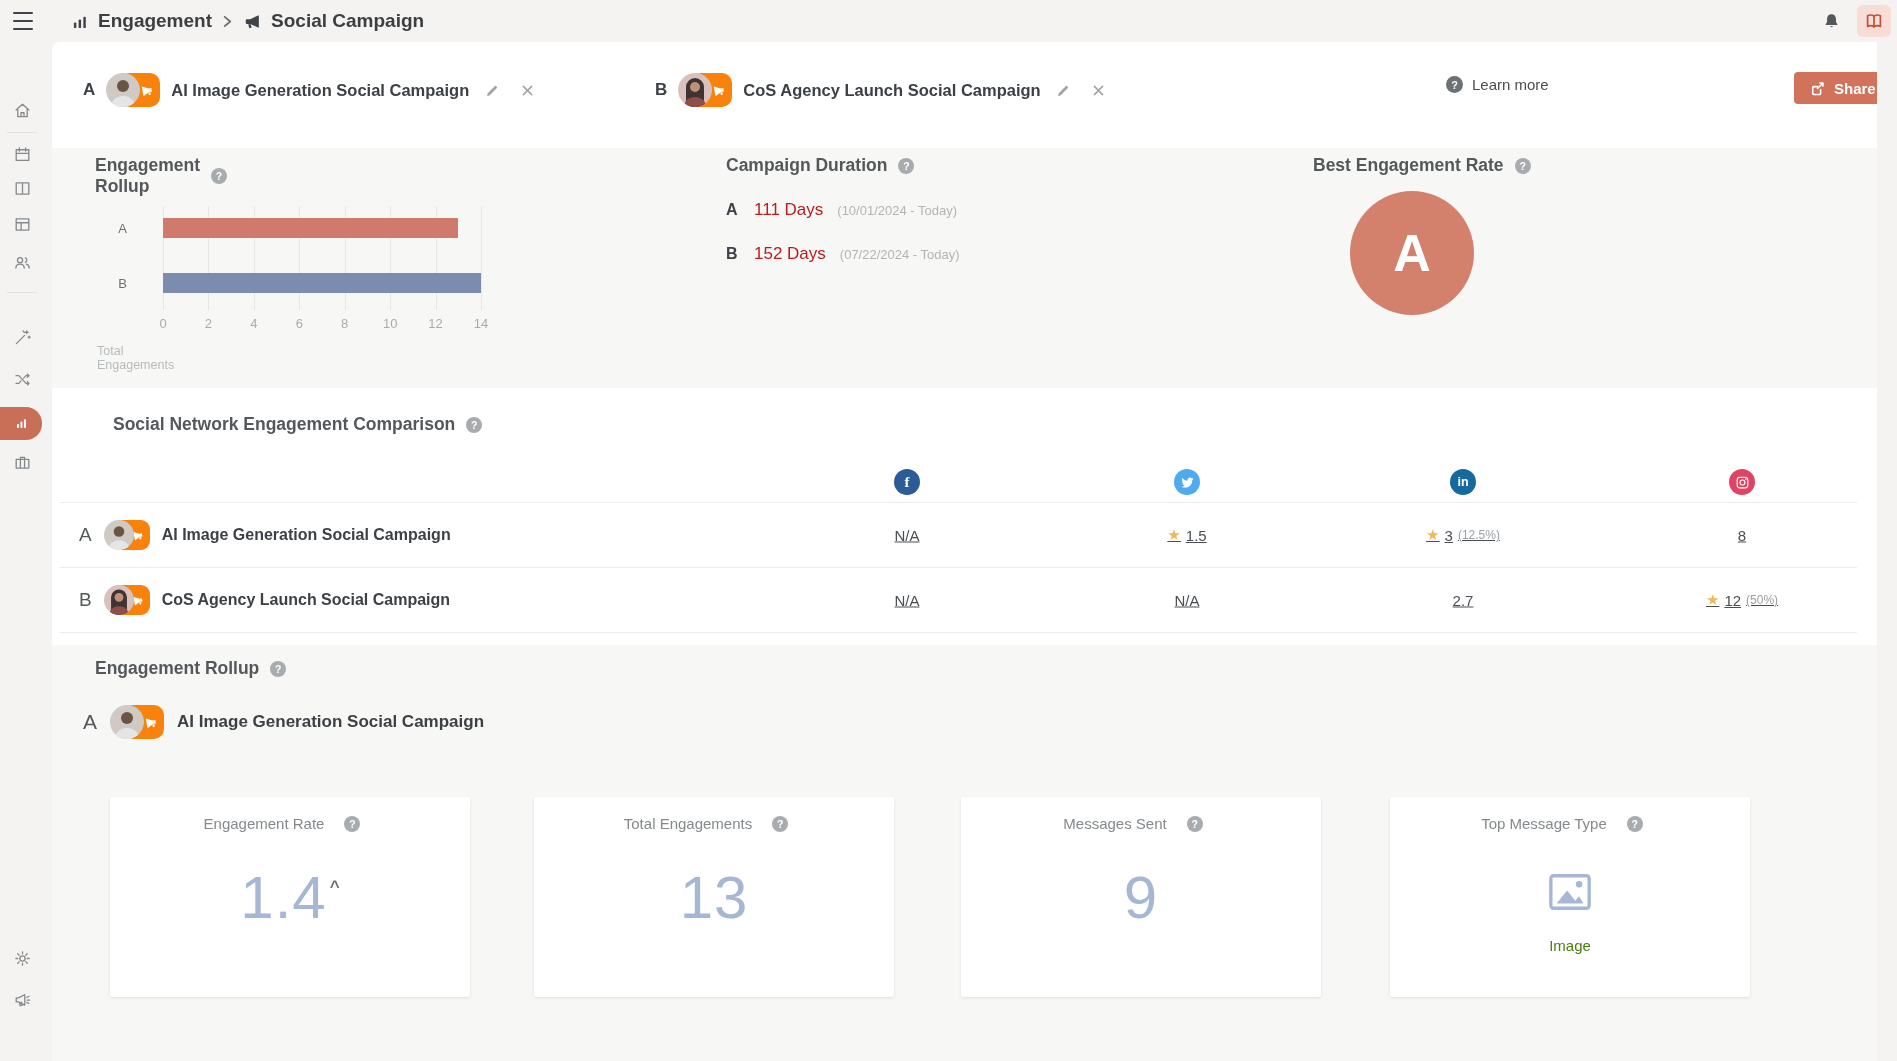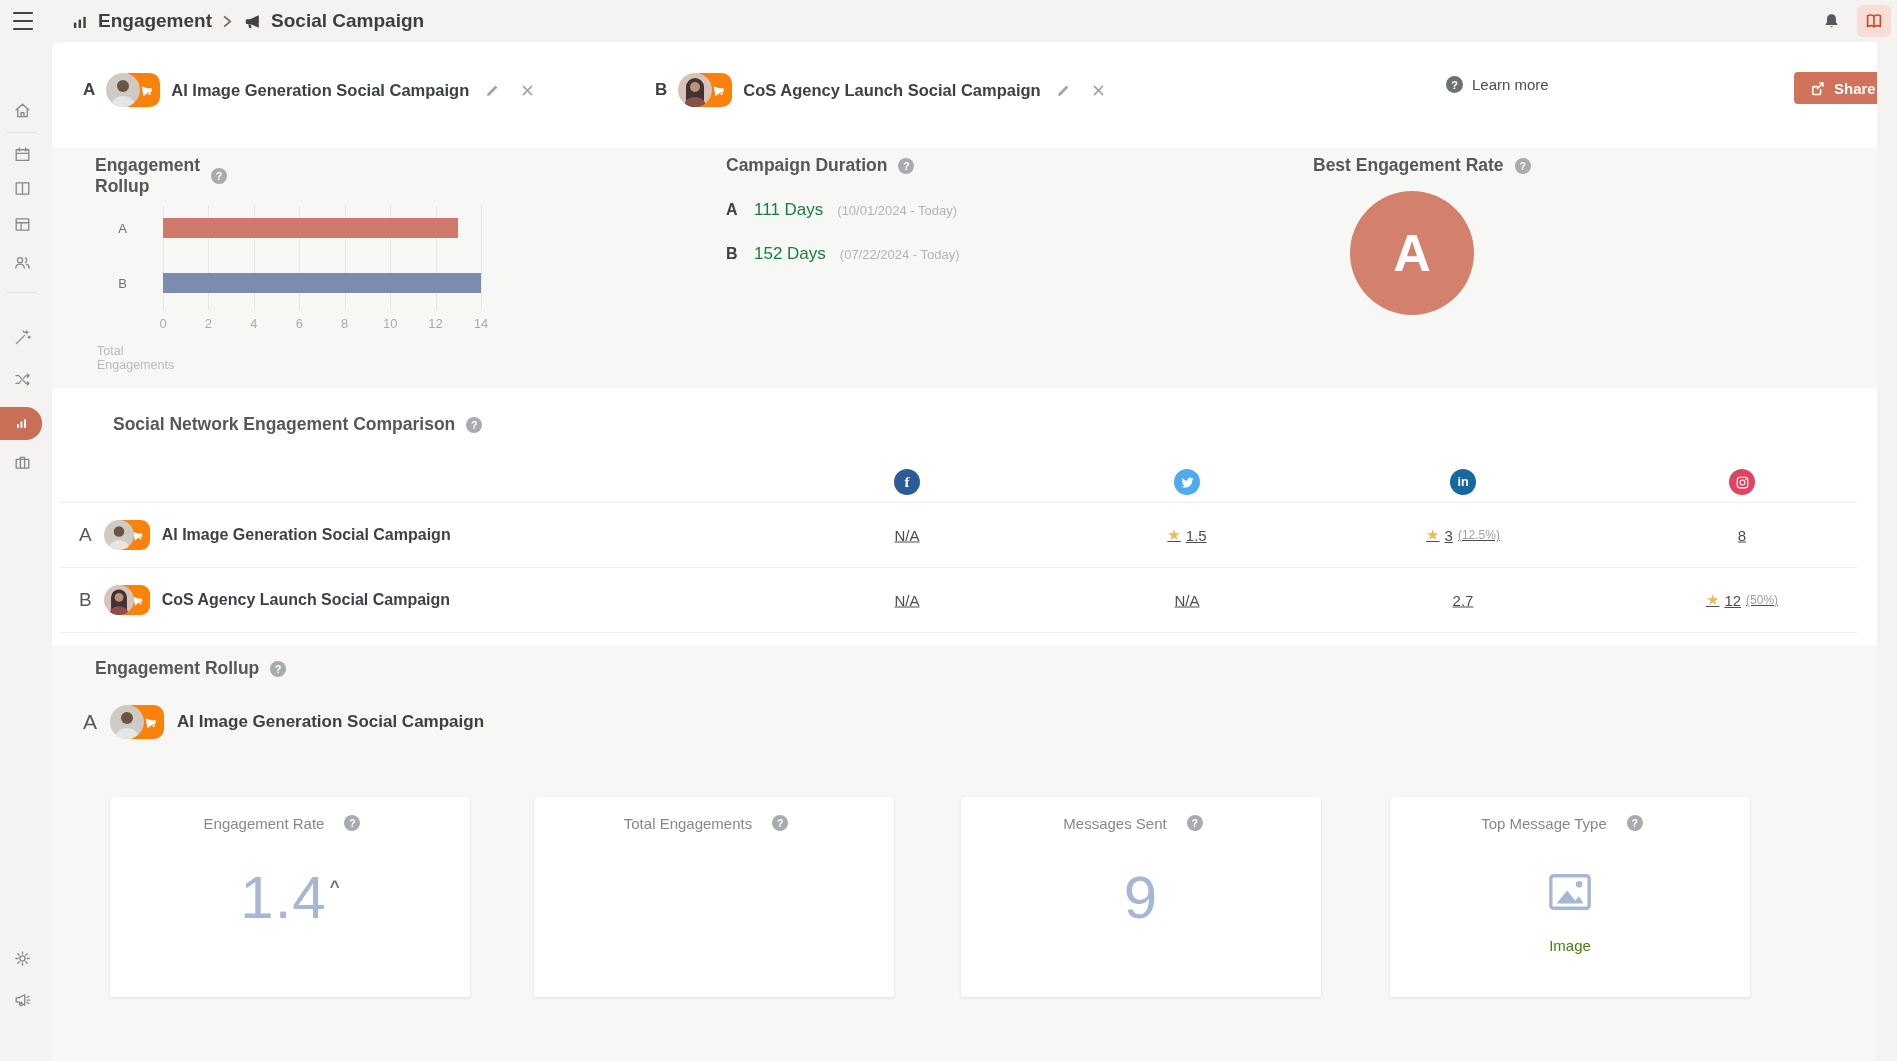--- a/index.html
+++ b/index.html
@@ -52,21 +52,21 @@
   .plot { position:absolute; left:111px; top:58px; width:318px; height:104px; }
   .grid-lines i { position:absolute; top:0; bottom:0; width:1px; background:#e6e6e4; }
   .hbar { position:absolute; left:0; height:20px; }
   .cat-label { position:absolute; left:-68px; width:55px; text-align:center; font-size:13px; color:#6e7275; }
   .x-ticks { position:absolute; left:111px; top:168px; width:318px; height:16px; }
   .x-ticks span { position:absolute; transform:translateX(-50%); font-size:13px; color:#a9acaf; }
   .xlabel { position:absolute; left:45px; top:196px; font-size:12.5px; color:#b8bbbd; }
 
   .duration-row { display:flex; align-items:baseline; gap:14px; margin-top:24px; }
   .dur-letter { font-size:16px; font-weight:700; color:#3d4145; width:14px; }
-  .dur-days { font-size:17px; color:#15803d; }
+  .dur-days { font-size:17px; color:#b91c1c; }
   .dur-range { font-size:13px; color:#b2b5b7; }
 
   .best-circle { position:absolute; left:1298px; top:43px; width:124px; height:124px; border-radius:50%; background:#d3806c; color:#fff; font-size:52px; font-weight:700; display:flex; align-items:center; justify-content:center; }
 
   
   .cmp-title { position:absolute; left:21px; top:372px;margin-left:40px; }
   .net-icon { position:absolute; top:427px; width:26px; height:26px; border-radius:50%; transform:translateX(-50%); display:flex; align-items:center; justify-content:center; }
   .tline { position:absolute; left:8px; right:20px; height:1px; background:#ececea; }
   .trow { position:absolute; left:0; right:0; height:64px; }
   .trow-label { position:absolute; left:27px; top:50%; transform:translateY(-50%); display:flex; align-items:center; gap:12px; }
@@ -75,21 +75,21 @@
   .cellv { position:absolute; top:50%; transform:translate(-50%,-50%); font-size:15px; color:#4a4e52; display:flex; align-items:center; gap:5px; white-space:nowrap;text-decoration:underline; }
   .star { color:#efb959; font-size:15px; }
   .pct { font-size:12px; color:#9b9fa2; }
 
   
   .bottom-sec { position:absolute; left:0; right:0; top:603px; bottom:0; background:#f7f7f5; }
   .sub-campaign { position:absolute; left:31px; top:60px; display:flex; align-items:center; gap:13px; }
   .sub-letter { font-size:21px; color:#54585b; }
   .sub-name { font-size:17px; font-weight:700; color:#3d4145; }
   .card { position:absolute; top:152px; width:360px; height:200px; background:#fff; border-radius:2px; box-shadow:0 1px 3px rgba(0,0,0,.10); }
-  .card-label { position:absolute; left:0; right:16px; top:18px; display:flex; align-items:flex-start; justify-content:center; gap:20px; font-size:15px; color:#85898c; }
+  .card-label { position:absolute; left:0; right:16px; top:18px; display:flex; align-items:center; justify-content:center; gap:20px; font-size:15px; color:#85898c; }
   .card-value { position:absolute; left:0; right:0; top:66px; text-align:center; font-size:60px; font-weight:500; color:#a5b7d3; letter-spacing:1px; }
   .card-caret { font-size:17px; font-weight:700; color:#6d7174; display:inline-block; transform:translateY(-26px); margin-left:3px; letter-spacing:0; }
   .card-img-icon { position:absolute; left:0; right:0; top:72px; display:flex; justify-content:center; }
   .card-img-label { position:absolute; left:0; right:0; top:140px; text-align:center; font-size:15px; color:#4d7c0f; }
 </style>
 </head>
 <body>
 
 <div class="topbar">
   <div class="hamburger">
@@ -453,20 +453,21 @@
           <span>Engagement Rate</span>
           <span class="qbadge">?</span>
         </div>
       <div class="card-value"><span>1.4</span><span class="card-caret">^</span></div>
     </div>
     <div class="card" style="left:482px">
       <div class="card-label">
           <span>Total Engagements</span>
           <span class="qbadge">?</span>
         </div>
+      <div class="card-value">13</div>
     </div>
     <div class="card" style="left:909px">
       <div class="card-label">
           <span>Messages Sent</span>
           <span class="qbadge">?</span>
         </div>
       <div class="card-value">9</div>
     </div>
     <div class="card" style="left:1338px">
       <div class="card-label">

